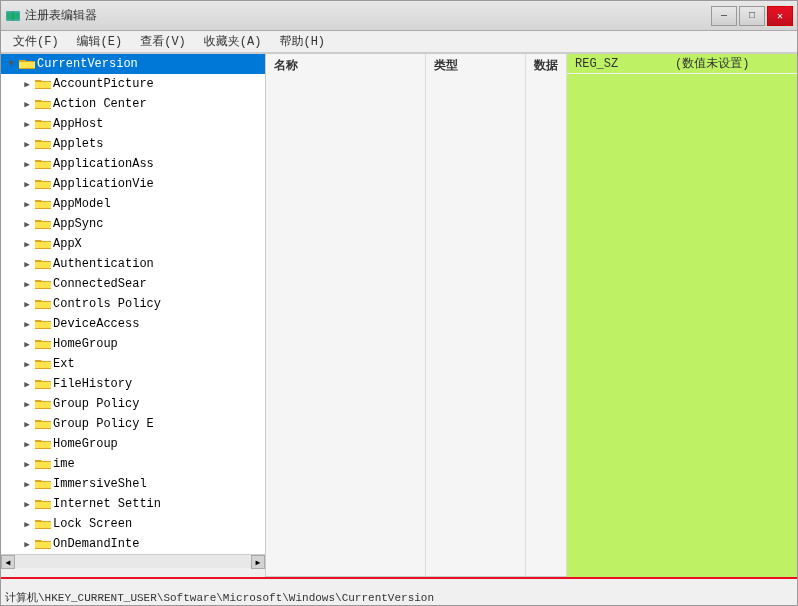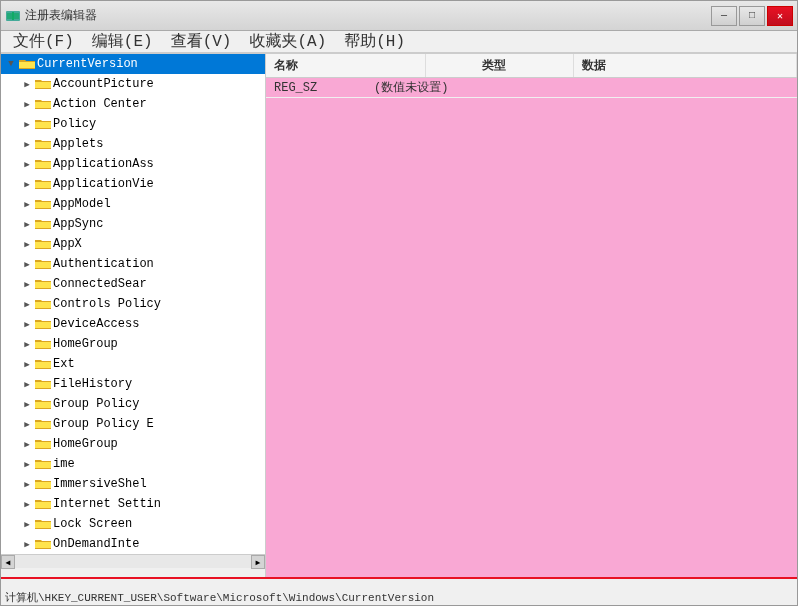--- a/index.html
+++ b/index.html
@@ -76,21 +76,21 @@
       border-bottom: 1px solid #ccc;
       display: flex;
       align-items: center;
       padding: 0 4px;
       gap: 2px;
       flex-shrink: 0;
     }
     .menu-item {
       padding: 2px 8px;
       cursor: pointer;
-      font-size: 16px;
+      font-size: 12px;
       color: #333;
     }
 
     
     .main-content {
       display: flex;
       flex: 1;
       overflow: hidden;
       border-top: 1px solid #ccc;
     }
@@ -148,42 +148,42 @@
 
     .item-label {
       font-size: 12px;
       overflow: hidden;
       text-overflow: ellipsis;
     }
 
     
     .right-panel {
       flex: 1;
-      background: #f9a8d4;
-      display: flex;
-      flex-direction: column;
+      background: #bef264;
+      display: flex;
+      flex-direction: row;
       overflow: hidden;
     }
 
     
     .table-header {
       display: flex;
       border-bottom: 1px solid #ccc;
       background: #f5f5f5;
       flex-shrink: 0;
     }
     .th {
       padding: 3px 8px;
       font-size: 12px;
       font-weight: bold;
       border-right: 1px solid #ddd;
       color: #333;
     }
     .th-name { width: 160px; }
-    .th-type { width: 100px; margin-left: 48px; }
+    .th-type { width: 100px; }
     .th-data { flex: 1; }
 
     
     .table-body {
       flex: 1;
       overflow-y: auto;
     }
     .table-row {
       display: flex;
       align-items: center;
@@ -341,21 +341,21 @@
           </div>
           <div class="tree-item" style="padding-left: 20px;">
             <span class="expand-icon">▶</span>
             <span class="folder-icon"><svg viewBox="0 0 16 14" xmlns="http://www.w3.org/2000/svg">
     <path d="M0,3 L0,12 L16,12 L16,4 L7,4 L5.5,3 Z" fill="#FFD700"></path>
     <path d="M0,5 L16,5 L16,4 L7,4 L5.5,3 L0,3 Z" fill="#DAA520"></path>
     <path d="M0,5 L16,5 L16,12 L0,12 Z" fill="#FFD700"></path>
     <path d="M0,5 L0,12 L16,12 L16,5 Z" fill="#FFE44D"></path>
     <path d="M0,11 L16,11 L16,12 L0,12 Z" fill="#DAA520"></path>
   </svg></span>
-            <span class="item-label">Policy</span>
+            <span class="item-label">AppHost</span>
           </div>
           <div class="tree-item" style="padding-left: 20px;">
             <span class="expand-icon">▶</span>
             <span class="folder-icon"><svg viewBox="0 0 16 14" xmlns="http://www.w3.org/2000/svg">
     <path d="M0,3 L0,12 L16,12 L16,4 L7,4 L5.5,3 Z" fill="#FFD700"></path>
     <path d="M0,5 L16,5 L16,4 L7,4 L5.5,3 L0,3 Z" fill="#DAA520"></path>
     <path d="M0,5 L16,5 L16,12 L0,12 Z" fill="#FFD700"></path>
     <path d="M0,5 L0,12 L16,12 L16,5 Z" fill="#FFE44D"></path>
     <path d="M0,11 L16,11 L16,12 L0,12 Z" fill="#DAA520"></path>
   </svg></span>

